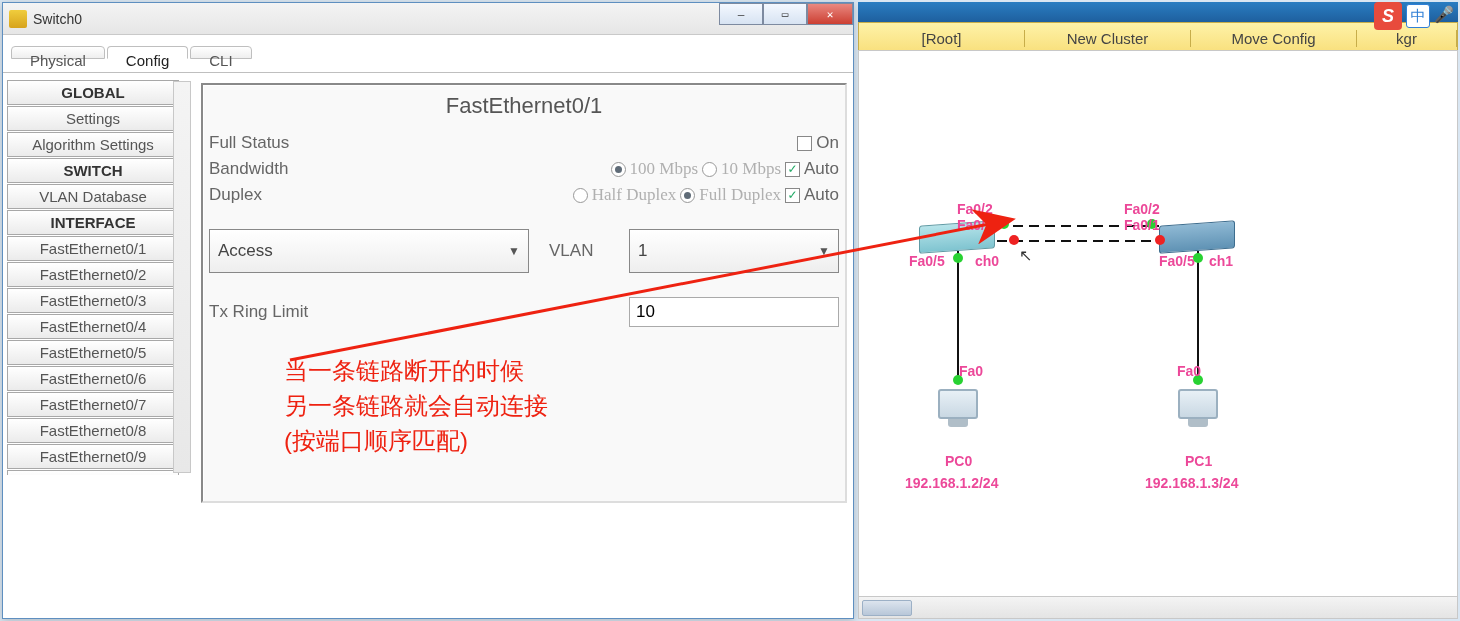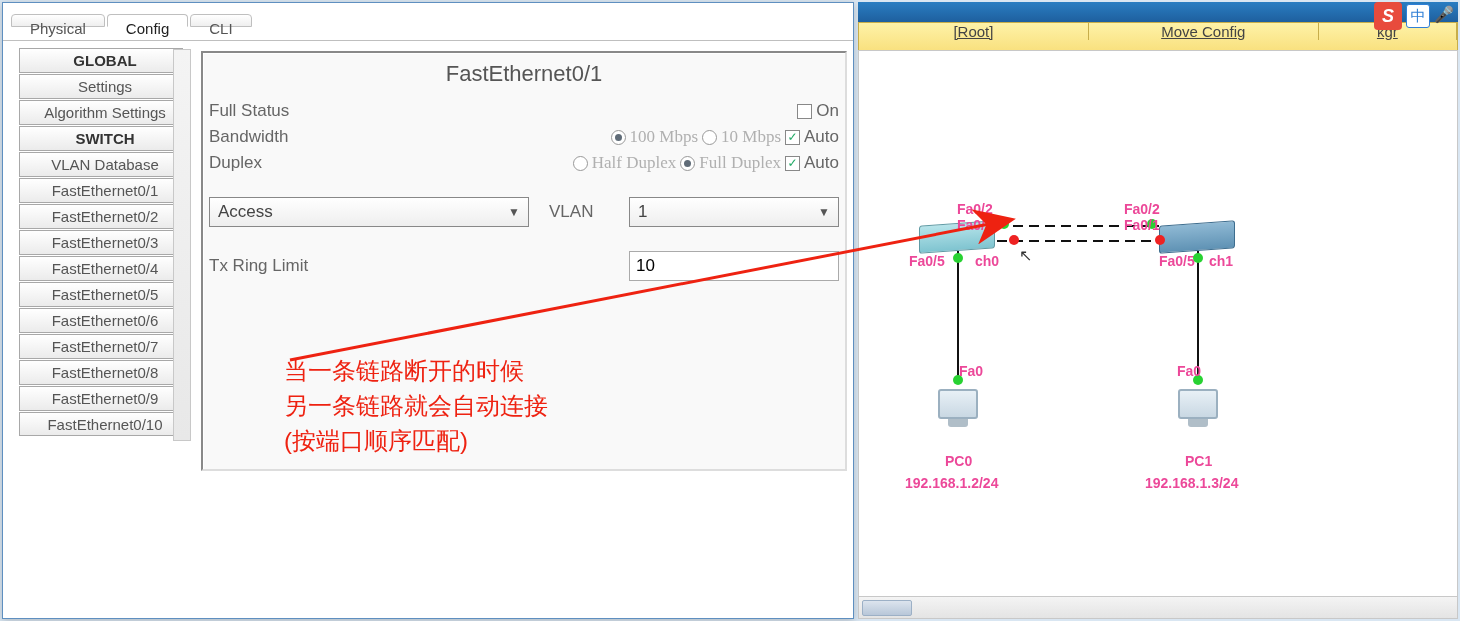--- a/index.html
+++ b/index.html
@@ -14,49 +14,49 @@
 .winbtn.close { background:linear-gradient(#e98880,#cc3f32); color:#fff; font-weight:bold; width:46px; }
 .tabbar { height:38px; display:flex; gap:0; padding:10px 8px 16px; border-bottom:1px solid #bfbfbf; background:#fff; }
 .tab { padding:5px 18px 6px; border:1px solid #bfbfbf; background:linear-gradient(#fff,#eee); border-radius:4px 4px 0 0; margin-right:2px; font-size:15px; color:#555; position:relative; top:1px; cursor:pointer; }
 .tab.active { background:#fff; border-bottom:1px solid #fff; color:#222; font-weight:400; }
 
 .content { display:flex; height:calc(100% - 70px); }
 
 
 .sidebar { width:184px; padding:6px 4px; border-right:none; overflow:hidden; }
 .sidebar-inner { height:396px; overflow-y:auto; border:none; }
-.side-item { width:172px; min-height:24px; margin:1px 12px; border:1px solid #a8a8a8; background:linear-gradient(#fff,#ebebeb); text-align:center; padding:3px 2px; font-size:15px; color:#555; cursor:pointer; }
+.side-item { width:172px; min-height:24px; margin:1px 0; border:1px solid #a8a8a8; background:linear-gradient(#fff,#ebebeb); text-align:center; padding:3px 2px; font-size:15px; color:#555; cursor:pointer; }
 .side-head { font-weight:bold; color:#333; }
 .sidebar-wrap { position:relative; }
 
 
 .panel { flex:1; padding:10px 14px; }
 .panelbox { border:2px inset #ddd; padding:4px 6px 30px; background:#f9f9f9; height:420px; position:relative; box-shadow:inset 1px 1px 0 #fff; }
 .panel-title { text-align:center; font-size:22px; color:#555; padding:4px 0 12px; }
 .row { display:flex; align-items:center; font-size:17px; color:#666; margin:2px 0 6px; }
 .row .lbl { width:130px; }
 .radio { width:15px; height:15px; border:1px solid #999; border-radius:50%; display:inline-flex; align-items:center; justify-content:center; margin:0 4px; background:#fff; }
 .radio.on:before { content:""; width:7px; height:7px; border-radius:50%; background:#5f6b77; }
 .chk { width:15px; height:15px; border:1px solid #888; display:inline-flex; align-items:center; justify-content:center; margin:0 4px; background:#fff; font-size:12px; color:#2a6; }
 .chk.on:before { content:"✓"; }
 .right { margin-left:auto; display:flex; align-items:center; }
 .dimtxt { color:#b0b0b0;font-family:Liberation Serif, serif; }
-.select { border:1px solid #888; background:linear-gradient(#fff,#eee); height:30px; width:320px; display:flex; align-items:center; justify-content:space-between; padding:0 8px; font-size:17px; color:#444; }
+.select { border:1px solid #888; background:linear-gradient(#fff,#eee); height:44px; width:320px; display:flex; align-items:center; justify-content:space-between; padding:0 8px; font-size:17px; color:#444; }
 .select .arrow { font-size:12px; color:#555; }
 .select.sm { width:278px; }
 .input { border:1px solid #aaa; height:30px; padding:2px 6px; font-size:17px; background:#fff; width:278px; }
 .row.formline { margin-top:24px; gap:20px; }
 
 
 .annot { position:absolute; left:284px; top:354px; font-size:24px; color:#e21; font-family:"SimSun","Microsoft YaHei",sans-serif; line-height:1.45; z-index:20; }
 .arrow-svg { position:absolute; left:280px; top:190px; z-index:19; pointer-events:none; }
 
 
 .topo-strip { position:absolute; left:858px; top:2px; right:2px; height:20px; background:linear-gradient(#2a7dc2,#1e5f9e); }
-.topo-toolbar { position:absolute; left:858px; top:22px; right:2px; height:32px; background:linear-gradient(#fef2a8,#f8df7b); border:1px solid #c7ad4a; display:flex; align-items:flex-start; font-size:15px; color:#444;text-decoration:underline; }
+.topo-toolbar { position:absolute; left:858px; top:22px; right:2px; height:32px; background:linear-gradient(#fef2a8,#f8df7b); border:1px solid #c7ad4a; display:flex; align-items:center; font-size:15px; color:#444; }
 .topo-btn { flex:1; display:flex; align-items:center; justify-content:center; border-right:1px solid #c7ad4a; cursor:pointer; }
 .topo { position:absolute; left:858px; top:50px; right:2px; bottom:2px; background:#fff; border:1px solid #c8c8c8; overflow:hidden; }
 .tlabel { position:absolute; font-size:14px; color:#ec4899; white-space:nowrap;font-weight:bold; }
 .swdev { position:absolute; width:76px; height:28px; background:linear-gradient(#b7e4ea,#7fc4d0); border:1px solid #5f9aa4; border-radius:3px; transform:skewY(-4deg); }
 .swdev2 { background:linear-gradient(#8fb9d4,#5f92b4); border-color:#3d6d8e; }
 .pcdev { position:absolute; width:50px; text-align:center; }
 .pcdev .mon { width:40px; height:30px; border:2px solid #9bb0c0; background:linear-gradient(#e8f0f6,#c9d8e3); margin:0 auto; border-radius:3px; }
 .pcdev .stand { width:20px; height:8px; background:#b0bec8; margin:0 auto; border-radius:0 0 3px 3px; }
 .linkdot { position:absolute; width:10px; height:10px; border-radius:50%; }
 .g { background:#28d232; } .r { background:#e22; }
@@ -66,36 +66,46 @@
 
 .ime { position:absolute; right:4px; top:2px; display:flex; align-items:center; gap:4px; z-index:30; }
 .ime .s { width:28px; height:28px; background:#e84b3c; color:#fff; font-weight:bold; display:flex; align-items:center; justify-content:center; border-radius:4px; font-size:18px; font-style:italic; }
 .ime .c { width:24px; height:24px; border:1px solid #2f7fd6; color:#2f7fd6; display:flex; align-items:center; justify-content:center; font-size:15px; background:#fff; border-radius:3px; }
 .ime .mic { width:22px; height:22px; color:#2f7fd6; font-size:16px; }
 </style>
 </head>
 <body>
 
 <div class="window">
+  <div class="titlebar">
+    <span class="icon"></span>
+    <span>Switch0</span>
+    <div class="winbtns">
+      <div class="winbtn">—</div>
+      <div class="winbtn">▭</div>
+      <div class="winbtn close">✕</div>
+    </div>
+  </div>
 
   <div class="tabbar">
     <div class="tab">Physical</div>
     <div class="tab active">Config</div>
     <div class="tab">CLI</div>
   </div>
 
   <div class="content">
     <div class="sidebar-wrap">
       <div class="sidebar">
         <div class="sidebar-inner">
           <div class="side-item side-head">GLOBAL</div>
           <div class="side-item">Settings</div>
           <div class="side-item">Algorithm Settings</div>
           <div class="side-item side-head">SWITCH</div>
           <div class="side-item">VLAN Database</div>
+          <div class="side-item side-head">INTERFACE</div>
           <div class="side-item">FastEthernet0/1</div>
           <div class="side-item">FastEthernet0/2</div>
           <div class="side-item">FastEthernet0/3</div>
           <div class="side-item">FastEthernet0/4</div>
           <div class="side-item">FastEthernet0/5</div>
           <div class="side-item">FastEthernet0/6</div>
           <div class="side-item">FastEthernet0/7</div>
           <div class="side-item">FastEthernet0/8</div>
           <div class="side-item">FastEthernet0/9</div>
           <div class="side-item" style="height:16px;overflow:hidden">FastEthernet0/10</div>
@@ -174,20 +184,21 @@
       <marker id="ah" markerWidth="14" markerHeight="12" refX="12" refY="6" orient="auto">
     <path d="M0,0 L14,6 L0,12 L4,6 Z" fill="#e21"></path>
       </marker>
     </defs>
   <line x1="10" y1="170" x2="730" y2="30" stroke="#e21" stroke-width="3" marker-end="url(#ah)"></line>
 </svg>
 
 <div class="topo-strip"></div>
 <div class="topo-toolbar">
   <div class="topo-btn">[Root]</div>
+  <div class="topo-btn">New Cluster</div>
   <div class="topo-btn">Move Config</div>
   <div class="topo-btn" style="flex:0.6">kgr</div>
 </div>
 
 <div class="topo">
 
   <div class="swdev" style="left:60px;top:172px"></div>
   <div class="swdev swdev2" style="left:300px;top:172px"></div>
 
   <svg style="position:absolute;left:0;top:0" width="600" height="600">

